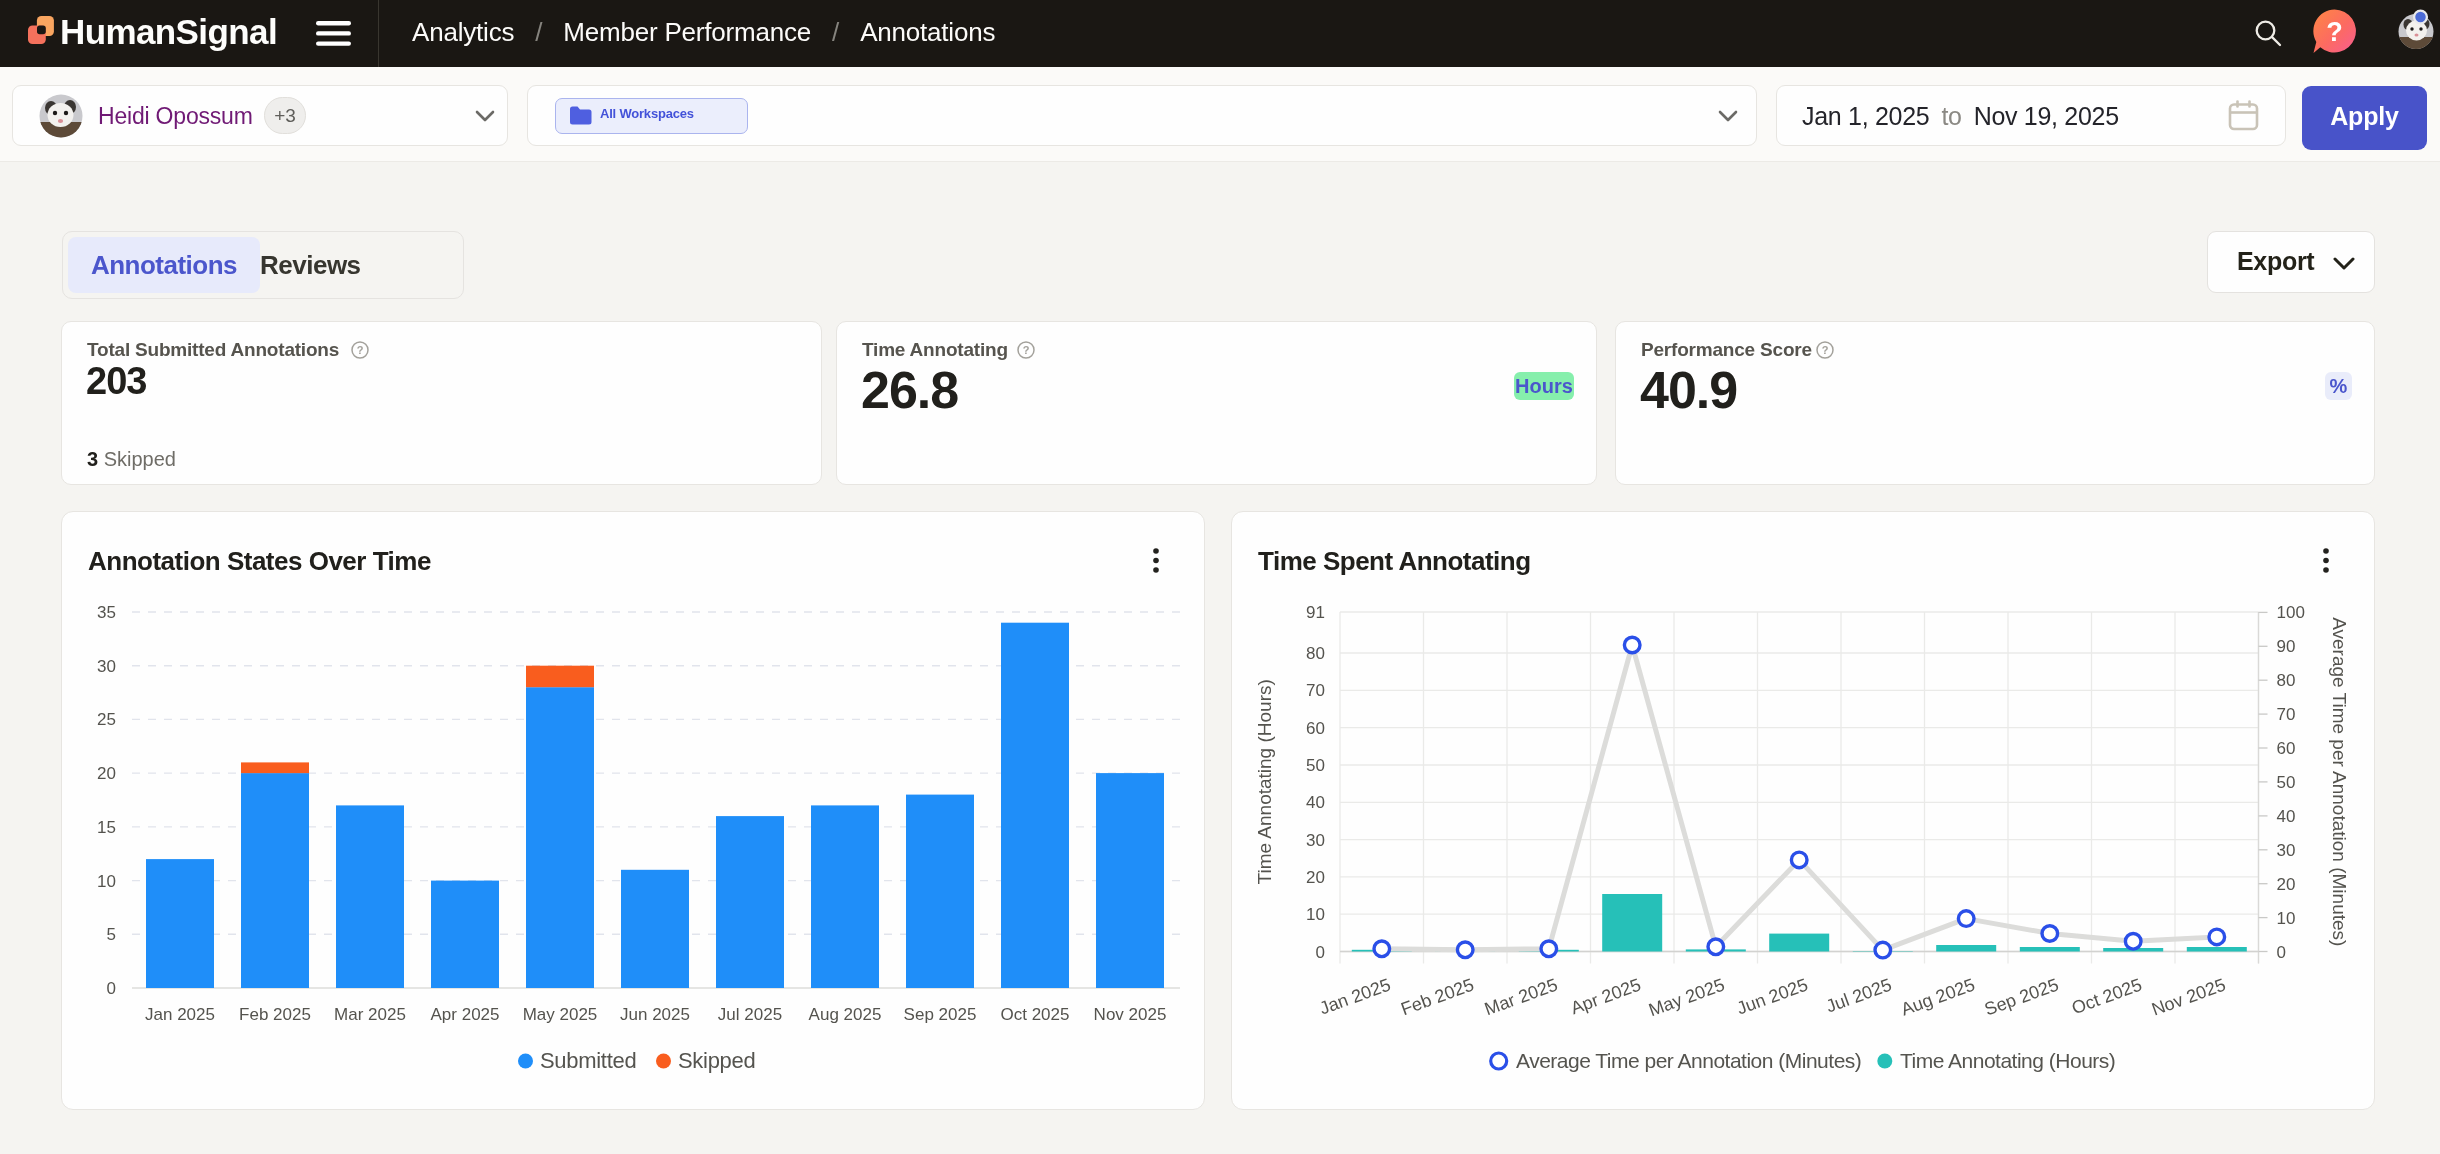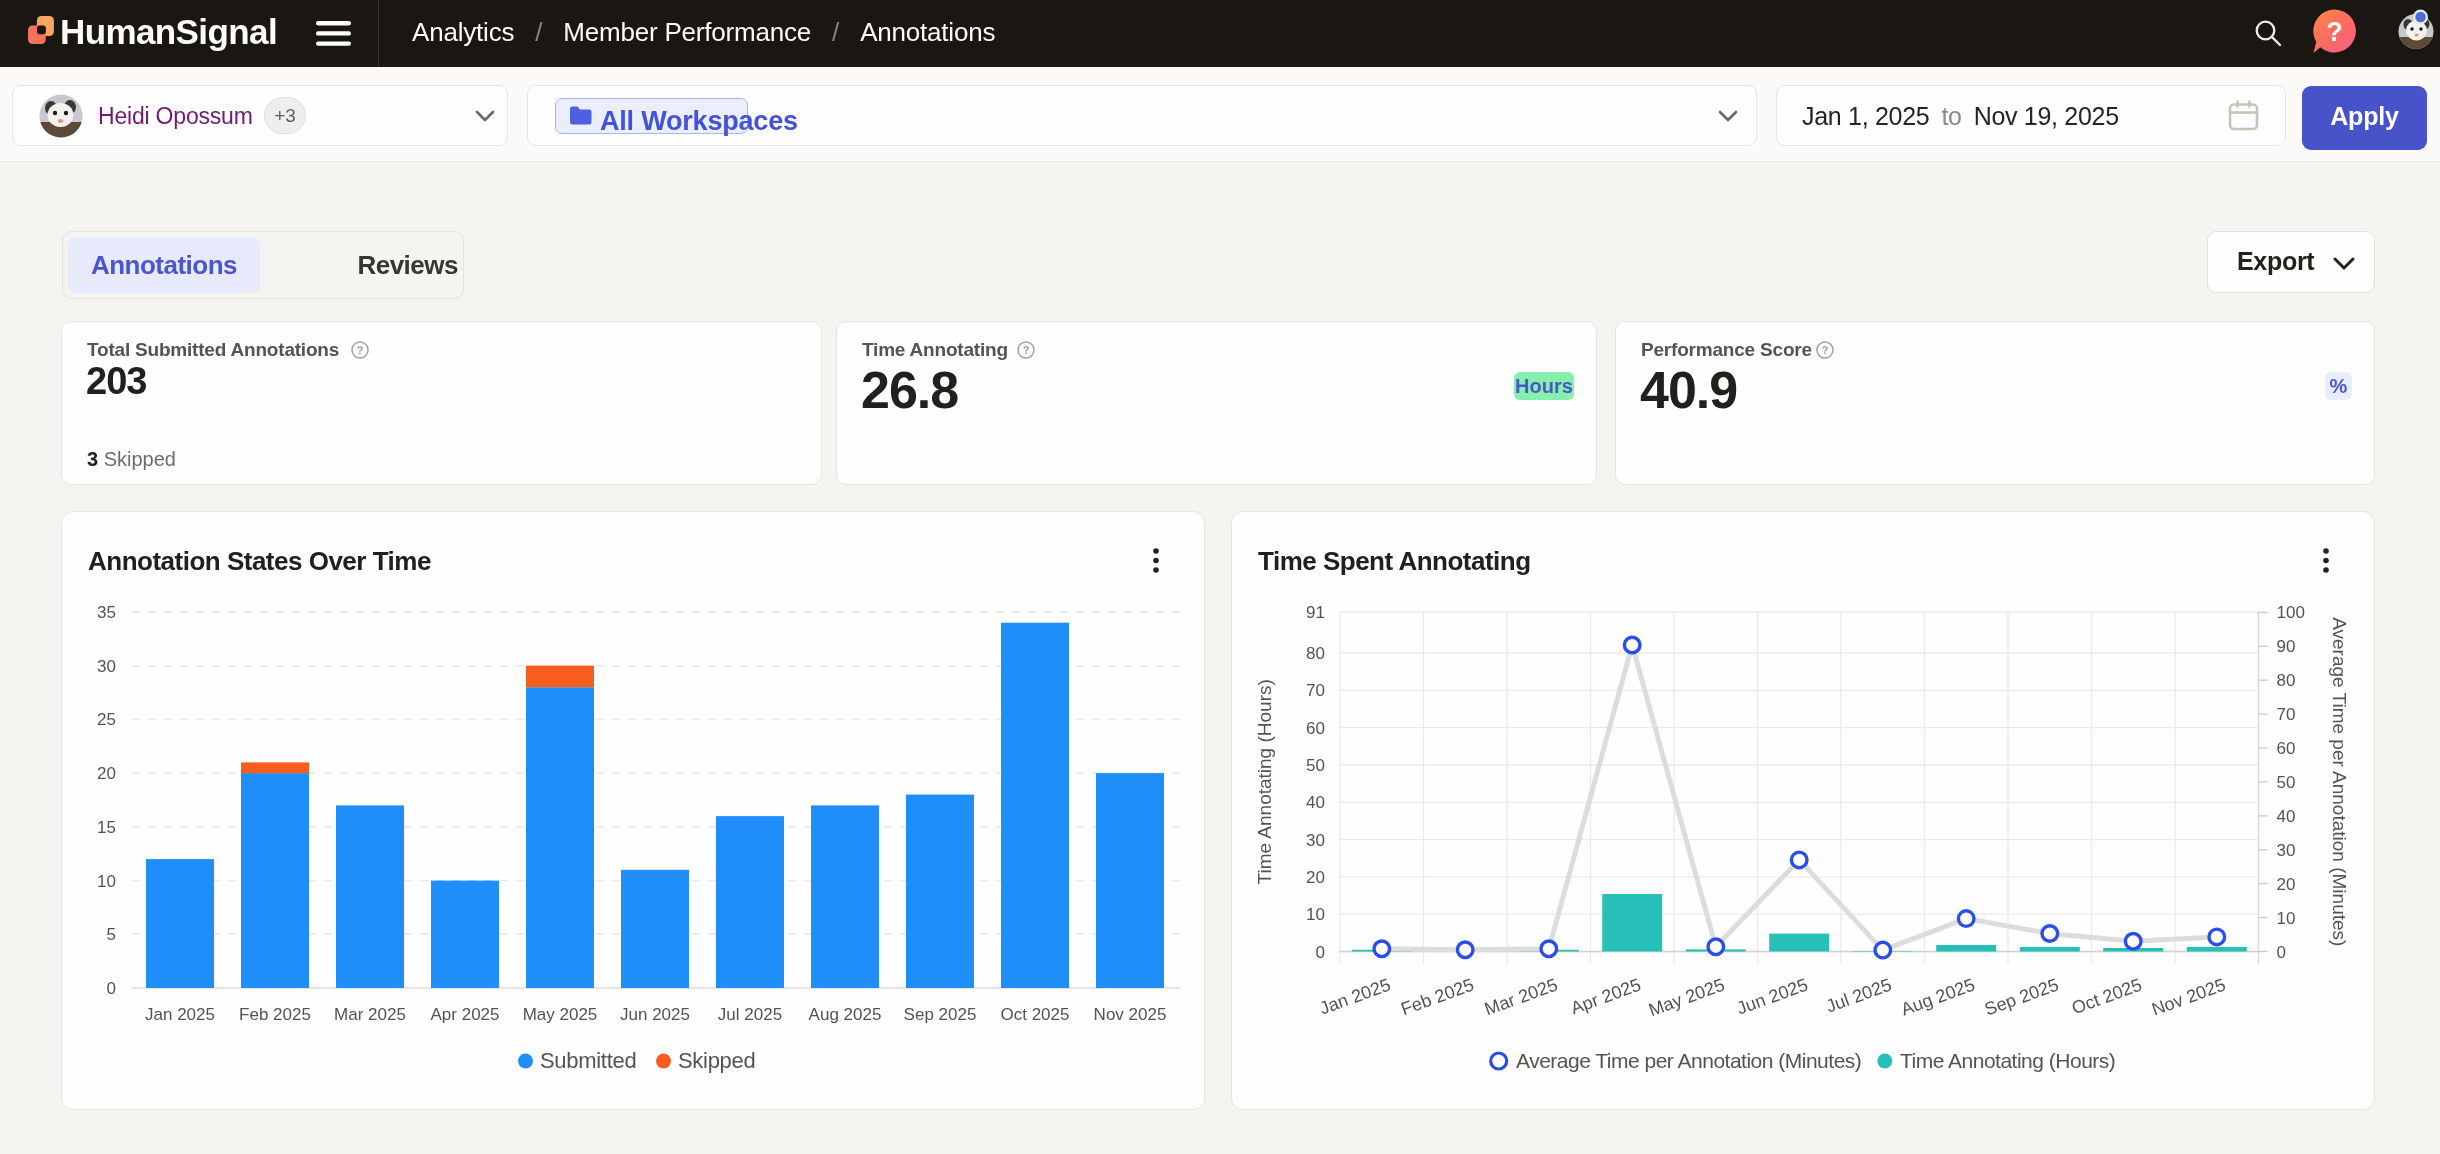--- a/index.html
+++ b/index.html
@@ -76,36 +76,36 @@
 <div class="abs" style="left:98px;top:103px;font-size:23px;color:#701a75;letter-spacing:-0.2px">Heidi Opossum</div>
 <div class="abs" style="left:264px;top:97px;width:42px;height:37px;background:#efeeec;border:1px solid #e1dfdb;border-radius:19px;font-size:19px;color:#5f5e5a;text-align:center;line-height:35px">+3</div>
 <svg class="abs" style="left:475px;top:110px" width="20" height="12" viewBox="0 0 20 12" fill="none" stroke="#6b6a66" stroke-width="2.6" stroke-linecap="round" stroke-linejoin="round">
     <path d="M2 2 L10 10 L18 2"></path>
   </svg>
 <div class="abs" style="left:527px;top:85px;width:1230px;height:61px;background:#fefefe;border:1px solid #e7e5e1;border-radius:9px"></div>
 <div class="abs" style="left:555px;top:98px;width:193px;height:36px;background:#ebeefc;border:1.5px solid #aab4ee;border-radius:7px"></div>
 <svg class="abs" style="left:569px;top:106px" width="23" height="19" viewBox="0 0 23 19">
     <path d="M1 3 a2.5 2.5 0 0 1 2.5 -2.5 h5 l2.5 3 h9 a2.5 2.5 0 0 1 2.5 2.5 v10 a2.5 2.5 0 0 1 -2.5 2.5 h-16.5 a2.5 2.5 0 0 1 -2.5 -2.5 Z" fill="#4f5fe0"></path>
   </svg>
-<div class="abs" style="left:600px;top:106px;font-size:27px;font-weight:700;color:#4352d9;letter-spacing:-0.2px">All Workspaces</div>
+<div class="abs" style="left:600px;top:106px;font-size:13px;font-weight:700;color:#4352d9;letter-spacing:-0.2px">All Workspaces</div>
 <svg class="abs" style="left:1718px;top:110px" width="20" height="12" viewBox="0 0 20 12" fill="none" stroke="#6b6a66" stroke-width="2.6" stroke-linecap="round" stroke-linejoin="round">
     <path d="M2 2 L10 10 L18 2"></path>
   </svg>
 <div class="abs" style="left:1776px;top:85px;width:510px;height:61px;background:#fefefe;border:1px solid #e7e5e1;border-radius:9px"></div>
 <div class="abs" style="left:1802px;top:102px;font-size:25px;color:#24242a;letter-spacing:-0.3px">Jan 1, 2025<span style="color:#8b8984;padding:0 12px">to</span>Nov 19, 2025</div>
 <svg class="abs" style="left:2228px;top:100px" width="31" height="31" viewBox="0 0 31 31" fill="none" stroke="#c9c3b7" stroke-width="2.6">
 <rect x="2" y="4.5" width="27" height="24.5" rx="4"></rect>
 <line x1="2" y1="12.5" x2="29" y2="12.5"></line>
 <line x1="9.5" y1="1.5" x2="9.5" y2="6.5" stroke-linecap="round"></line>
 <line x1="21.5" y1="1.5" x2="21.5" y2="6.5" stroke-linecap="round"></line>
   </svg>
 <div class="abs" style="left:2302px;top:86px;width:125px;height:64px;background:#4853c9;border-radius:9px;color:#fff;font-size:25px;font-weight:600;text-align:center;line-height:60px;letter-spacing:-0.2px">Apply</div>
 <div class="abs" style="left:62px;top:231px;width:402px;height:68px;border:1px solid #e5e3e0;border-radius:10px"></div>
 <div class="abs" style="left:68px;top:237px;width:192px;height:56px;background:#e7eafb;border-radius:8px;font-size:26px;font-weight:600;color:#4b56cc;text-align:center;line-height:56px;letter-spacing:-0.5px">Annotations</div>
-<div class="abs" style="left:260px;top:237px;width:198px;height:56px;font-size:26px;font-weight:600;color:#37362f;text-align:right;line-height:56px;letter-spacing:-0.5px">Reviews</div>
+<div class="abs" style="left:260px;top:237px;width:198px;height:56px;font-size:26px;font-weight:600;color:#37362f;text-align:left;line-height:56px;letter-spacing:-0.5px">Reviews</div>
 <div class="abs" style="left:2207px;top:231px;width:168px;height:62px;background:#fefefe;border:1px solid #e4e2df;border-radius:9px"></div>
 <div class="abs" style="left:2237px;top:247px;font-size:25px;font-weight:600;color:#232219;letter-spacing:-0.3px">Export</div>
 <svg class="abs" style="left:2333px;top:257px" width="22" height="13" viewBox="0 0 22 13" fill="none" stroke="#232219" stroke-width="3" stroke-linecap="round" stroke-linejoin="round">
     <path d="M2 2 L11 11 L20 2"></path>
   </svg>
 <div class="abs" style="left:61px;top:321px;width:761px;height:164px;background:#fefefe;border:1px solid #e7e5e1;border-radius:10px"></div>
 <div class="abs" style="left:87px;top:339px;font-size:19px;font-weight:600;color:#56544e;letter-spacing:-0.2px">Total Submitted Annotations</div>
 <svg class="abs" style="left:351px;top:341px" width="18" height="18" viewBox="0 0 18 18" fill="none">
 <circle cx="9" cy="9" r="8" stroke="#a3a19b" stroke-width="1.5"></circle>
 <text x="9" y="13" font-family="Liberation Sans" font-size="11" font-weight="700" fill="#a3a19b" text-anchor="middle">?</text>

